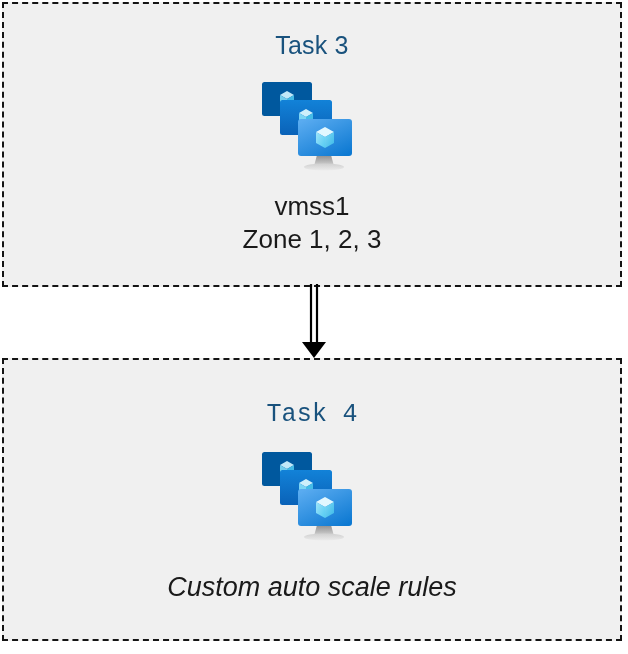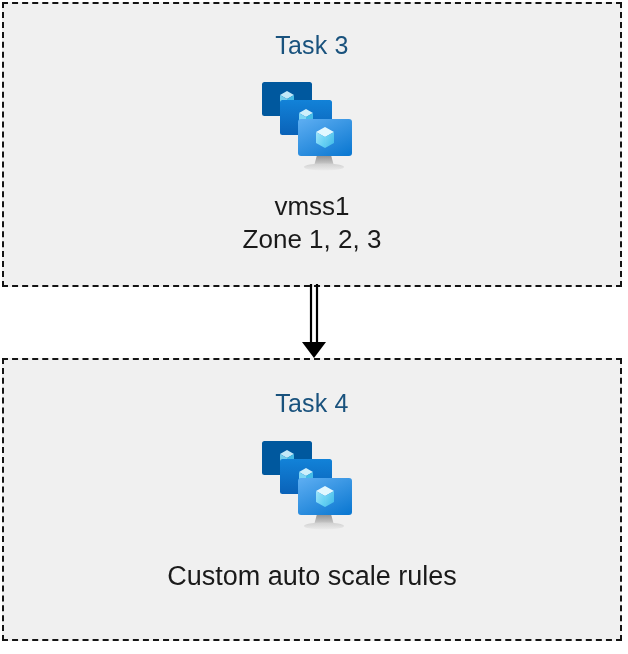--- a/index.html
+++ b/index.html
@@ -49,32 +49,32 @@
 
   .task-title {
     color: #19527d;
     font-size: 25px;
     line-height: 1;
     letter-spacing: 0.2px;
     white-space: nowrap;
   }
 
   #task-box-1 .task-title { margin-top: 29px; }
-  #task-box-2 .task-title { margin-top: 31px; }
+  #task-box-2 .task-title { margin-top: 42px; font-family: Liberation Mono, monospace; }
 
   .task-caption {
     color: #1a1a1a;
     font-size: 26px;
     line-height: 1.26;
     text-align: center;
     white-space: pre-line;
   }
 
   #task-box-1 .task-caption { margin-top: 16px; text-align: center; }
-  #task-box-2 .task-caption { margin-top: 26px; font-size: 27px; }
+  #task-box-2 .task-caption { margin-top: 26px; font-size: 27px; font-style: italic; }
 
   
   .vmss-icon {
     display: block;
   }
   #task-box-1 .vmss-icon { margin-top: 20px; }
   #task-box-2 .vmss-icon { margin-top: 21px; }
 
   
   #connector-arrow {

